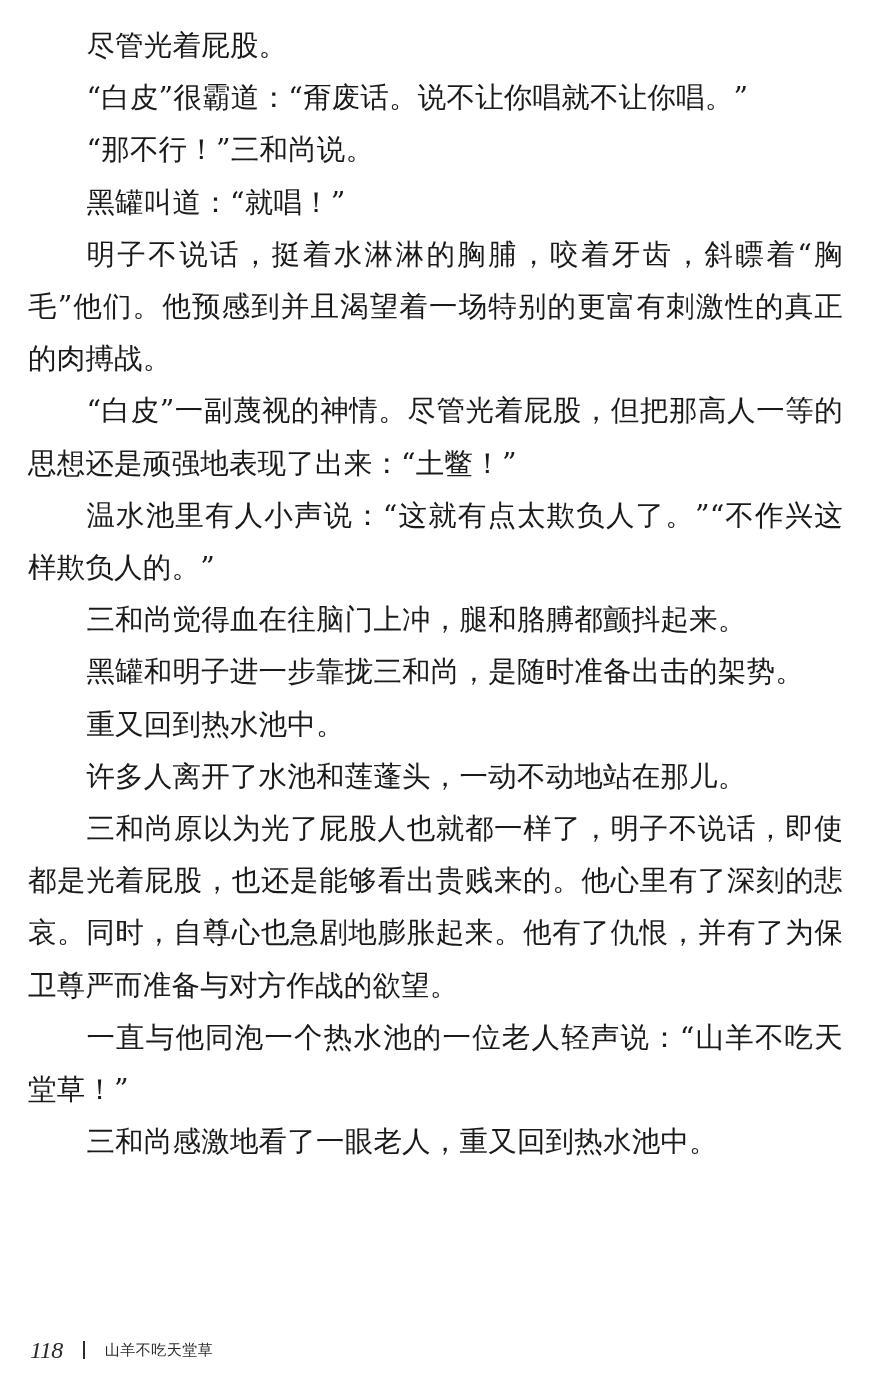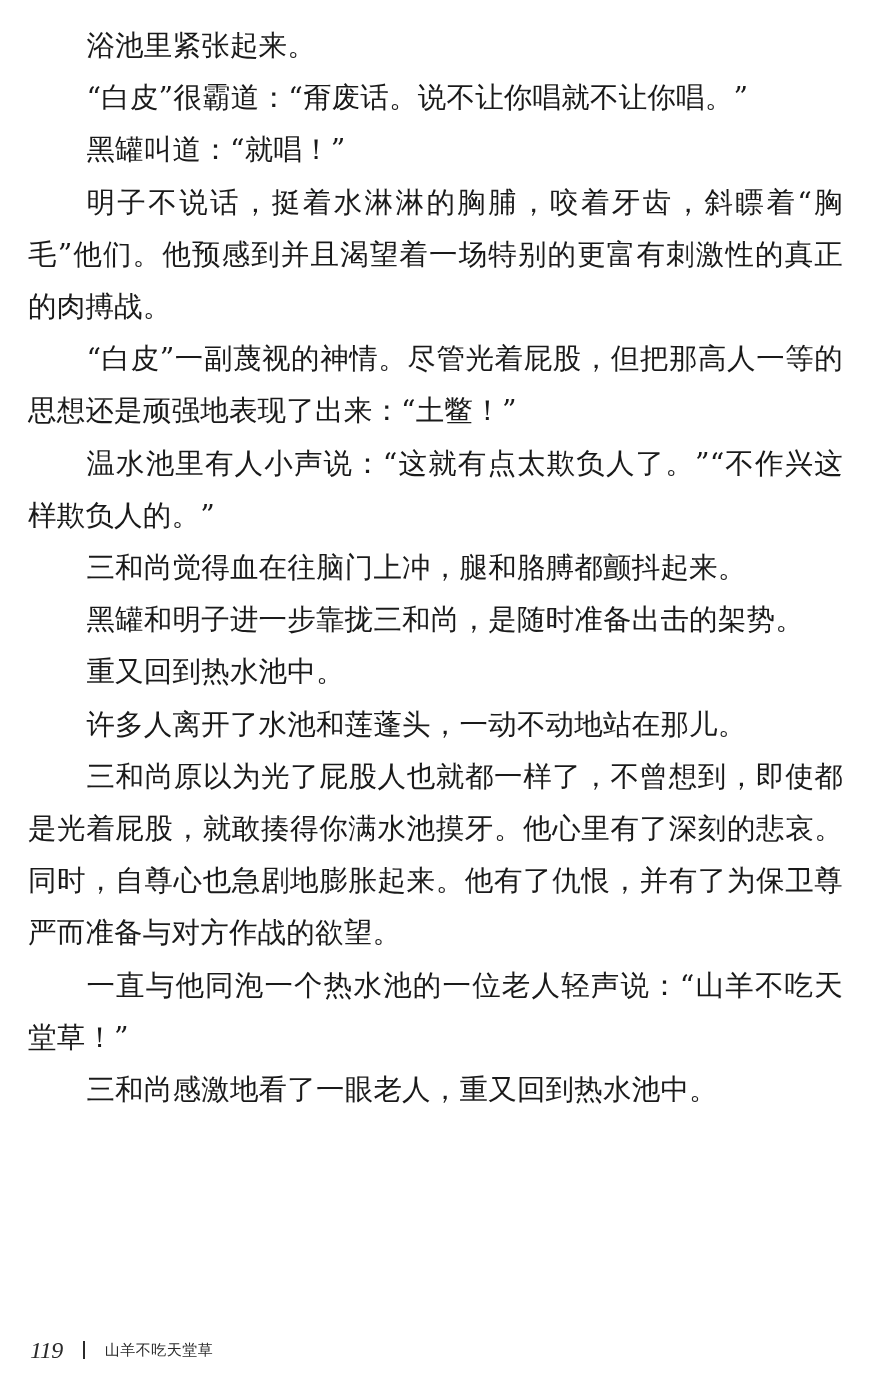--- a/index.html
+++ b/index.html
@@ -57,32 +57,33 @@
     .book-title {
       font-family: "DejaVu Sans", "Liberation Sans", sans-serif;
       font-size: 15px;
       letter-spacing: 0.5px;
     }
   </style>
 </head>
 <body>
 
 <div class="page-body">
-  <p class="para">浴池里紧张起来。</p>
+  <p class="para">尽管光着屁股。</p>
   <p class="para">“白皮”很霸道：“甭废话。说不让你唱就不让你唱。”</p>
+  <p class="para">“那不行！”三和尚说。</p>
   <p class="para">黑罐叫道：“就唱！”</p>
   <p class="para">明子不说话，挺着水淋淋的胸脯，咬着牙齿，斜瞟着“胸毛”他们。他预感到并且渴望着一场特别的更富有刺激性的真正的肉搏战。</p>
   <p class="para">“白皮”一副蔑视的神情。尽管光着屁股，但把那高人一等的思想还是顽强地表现了出来：“土鳖！”</p>
   <p class="para">温水池里有人小声说：“这就有点太欺负人了。”“不作兴这样欺负人的。”</p>
   <p class="para">三和尚觉得血在往脑门上冲，腿和胳膊都颤抖起来。</p>
   <p class="para">黑罐和明子进一步靠拢三和尚，是随时准备出击的架势。</p>
   <p class="para">重又回到热水池中。</p>
   <p class="para">许多人离开了水池和莲蓬头，一动不动地站在那儿。</p>
-  <p class="para">三和尚原以为光了屁股人也就都一样了，不曾想到，即使都是光着屁股，就敢揍得你满水池摸牙。他心里有了深刻的悲哀。同时，自尊心也急剧地膨胀起来。他有了仇恨，并有了为保卫尊严而准备与对方作战的欲望。</p>
+  <p class="para">三和尚原以为光了屁股人也就都一样了，明子不说话，即使都是光着屁股，也还是能够看出贵贱来的。他心里有了深刻的悲哀。同时，自尊心也急剧地膨胀起来。他有了仇恨，并有了为保卫尊严而准备与对方作战的欲望。</p>
   <p class="para">一直与他同泡一个热水池的一位老人轻声说：“山羊不吃天堂草！”</p>
   <p class="para">三和尚感激地看了一眼老人，重又回到热水池中。</p>
 </div>
 
 <div class="footer">
-  <span class="page-number">119</span>
+  <span class="page-number">118</span>
   <span class="footer-divider"></span>
   <span class="book-title">山羊不吃天堂草</span>
 </div>
 
 </body></html>

